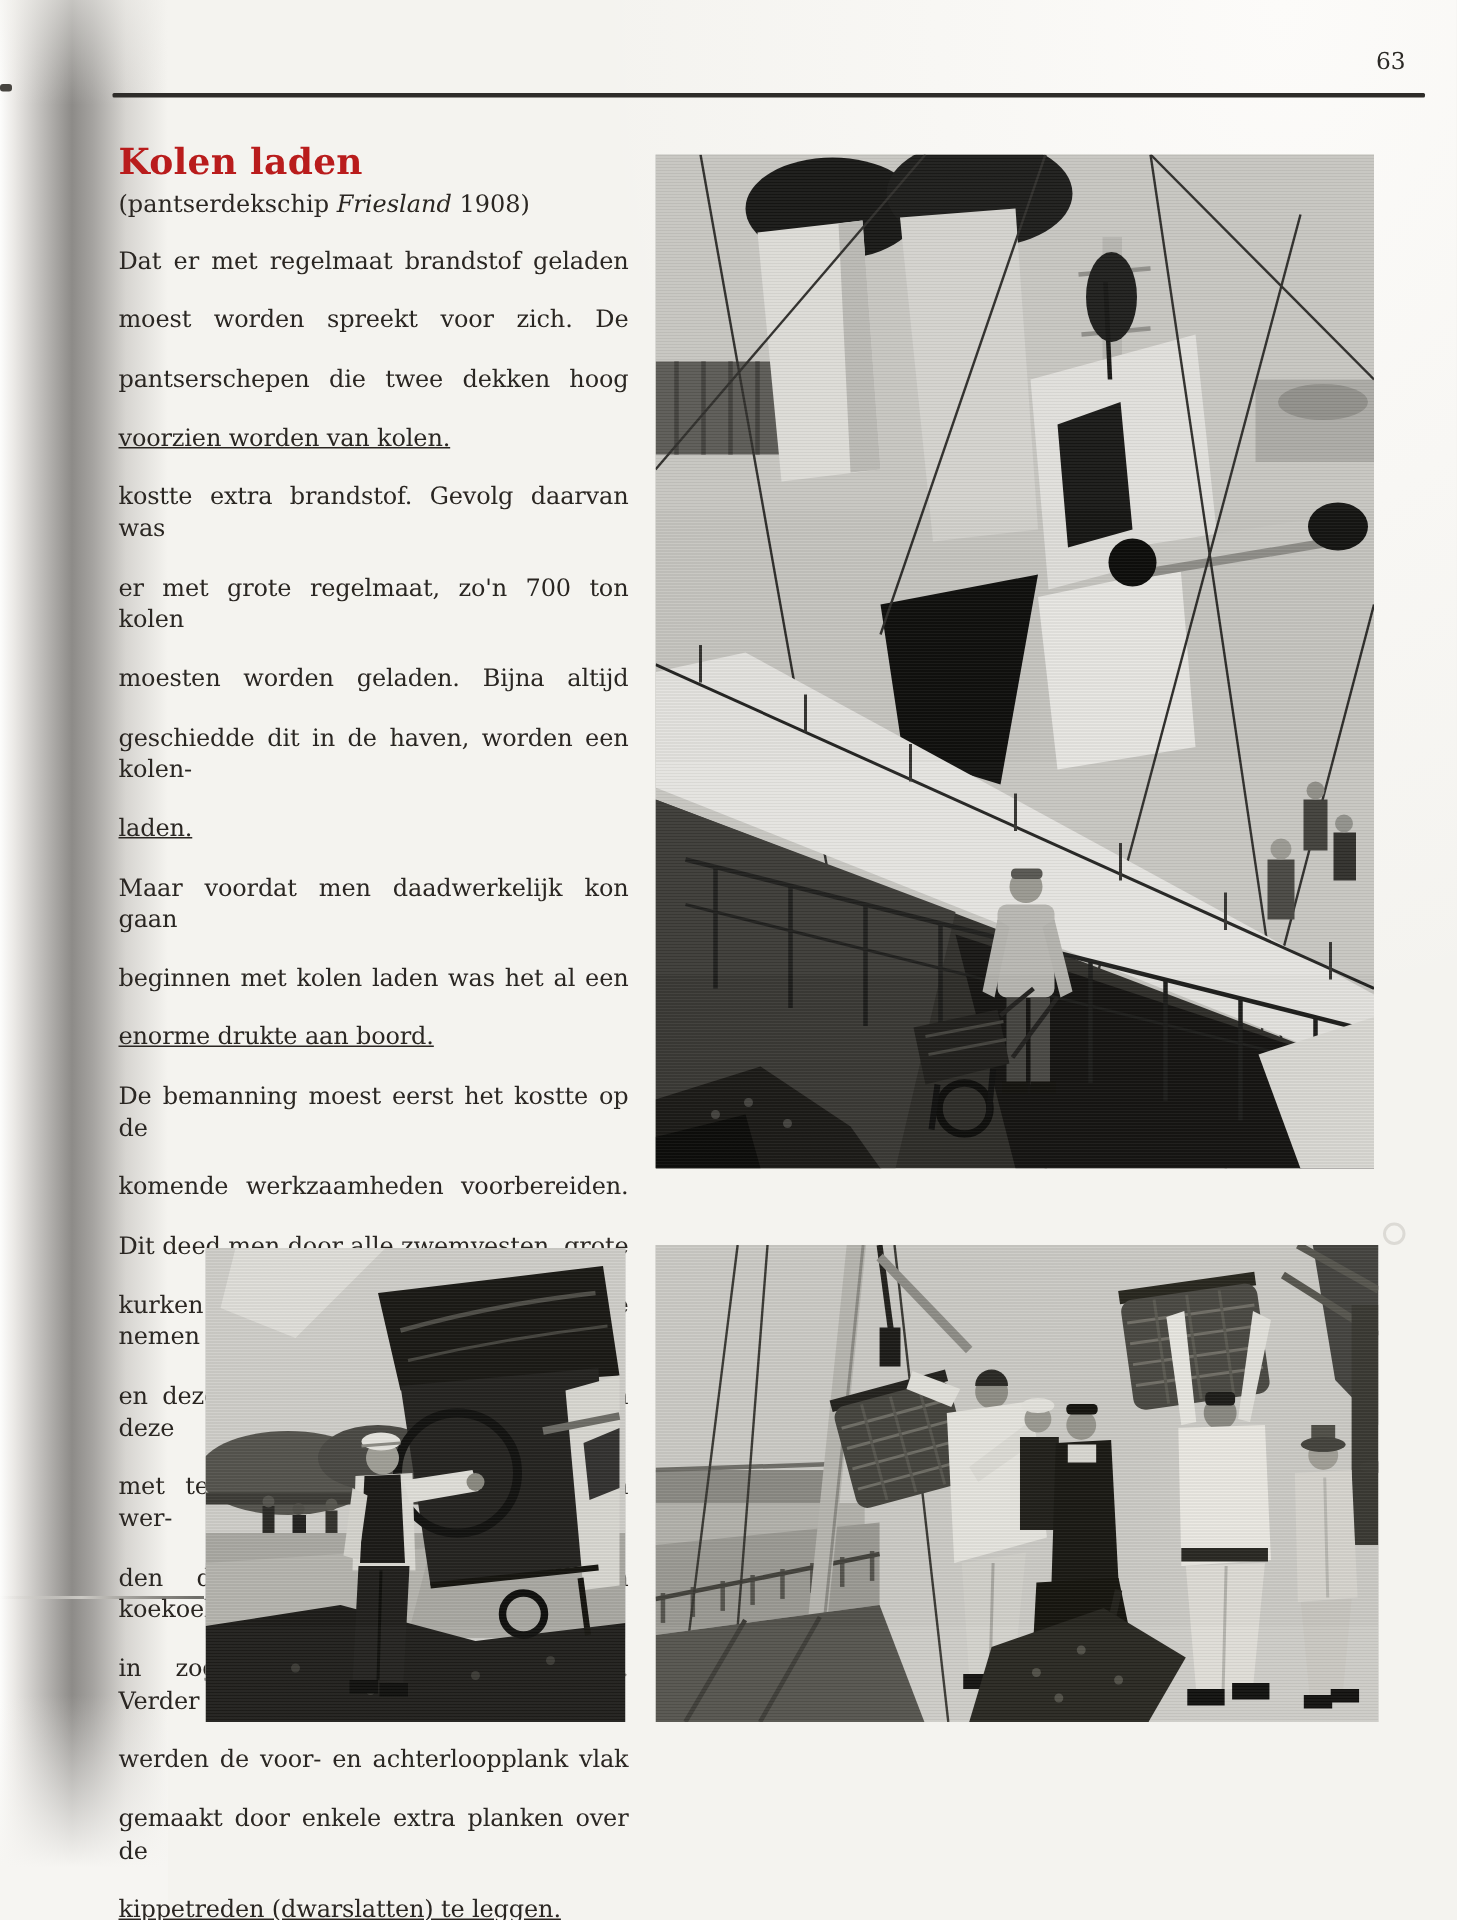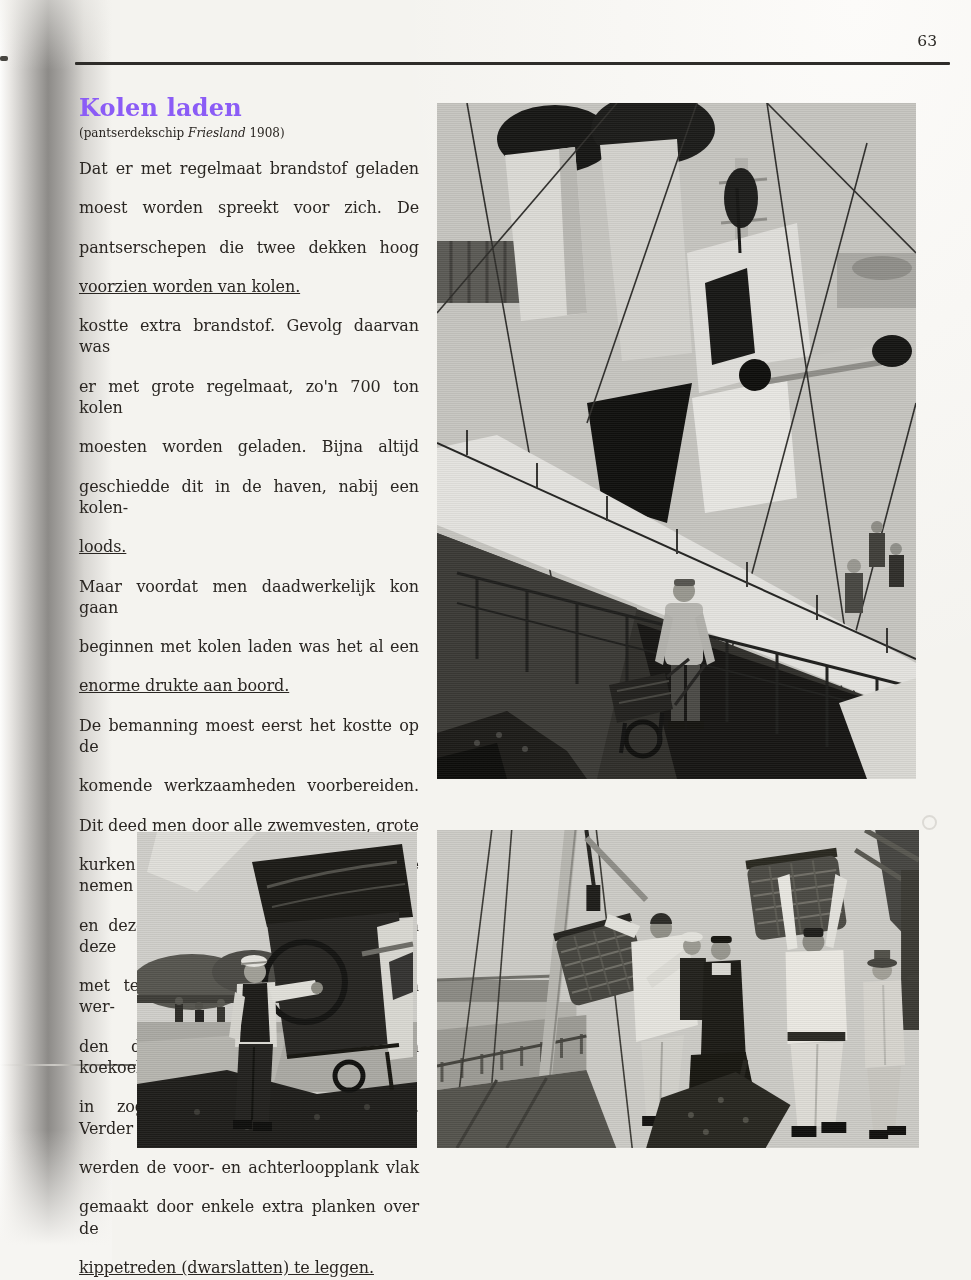--- a/index.html
+++ b/index.html
@@ -25,22 +25,22 @@
   .scratch { position:absolute; left:0; top:1064px; width:136px; height:2px;
     background:linear-gradient(90deg, rgba(150,148,143,0) 0%, #cbc9c4 40%, #908e89 75%, #6f6e69 96%); }
   .ring-mark { position:absolute; left:922px; top:815px; width:11px; height:11px;
     border:2px solid #dcdad5; border-radius:50%; }
 
   .pagenum { position:absolute; top:32px; right:34px; font-size:15.5px; color:#2c2a26;text-align:right; }
   .rule { position:absolute; left:75px; top:62px; width:875px; height:3px;
     background:#2e2c29; border-radius:1px; }
 
   .article { position:absolute; left:79px; top:93px; width:340px; color:#2a2622; }
-  .heading { font-size:24px; font-weight:bold; margin:0 0 4px 0; color:#8b5cf6; letter-spacing:.2px; }
-  .subtitle { font-size:12px; margin:0 0 6px 0; }
+  .heading { font-size:24px; font-weight:bold; margin:0 0 4px 0; color:#b91c1c; letter-spacing:.2px; }
+  .subtitle { font-size:16px; margin:0 0 6px 0; }
   .subtitle .ital { font-style:italic; }
   .para.gap { margin-top:21px; }
   .line { font-size:16px; line-height:21.3px; letter-spacing:-0.1px;
     text-align:justify; text-align-last:justify;margin-top:18px; }
   .line.last { text-align-last:left;text-decoration:underline; }
 
   .photo { position:absolute; overflow:hidden; background:#c6c5c0; }
   #photo1 { left:437px; top:103px;  width:479px; height:676px; }
   #photo2 { left:137px; top:832px;  width:280px; height:316px; }
   #photo3 { left:437px; top:830px;  width:482px; height:318px; }
@@ -66,22 +66,22 @@
       <div class="para">
         <div class="line">Dat er met regelmaat brandstof geladen</div>
         <div class="line">moest worden spreekt voor zich. De</div>
         <div class="line">pantserschepen die twee dekken hoog</div>
         <div class="line last">voorzien worden van kolen.</div>
       </div>
       <div class="para">
         <div class="line">kostte extra brandstof. Gevolg daarvan was</div>
         <div class="line">er met grote regelmaat, zo'n 700 ton kolen</div>
         <div class="line">moesten worden geladen. Bijna altijd</div>
-        <div class="line">geschiedde dit in de haven, nabij een kolen-</div>
-        <div class="line last">loods.</div>
+        <div class="line">geschiedde dit in de haven, worden een kolen-</div>
+        <div class="line last">laden.</div>
       </div>
       <div class="para">
         <div class="line">Maar voordat men daadwerkelijk kon gaan</div>
         <div class="line">beginnen met kolen laden was het al een</div>
         <div class="line last">enorme drukte aan boord.</div>
       </div>
       <div class="para">
         <div class="line">De bemanning moest eerst het kostte op de</div>
         <div class="line">komende werkzaamheden voorbereiden.</div>
         <div class="line">Dit deed men door alle zwemvesten, grote</div>

